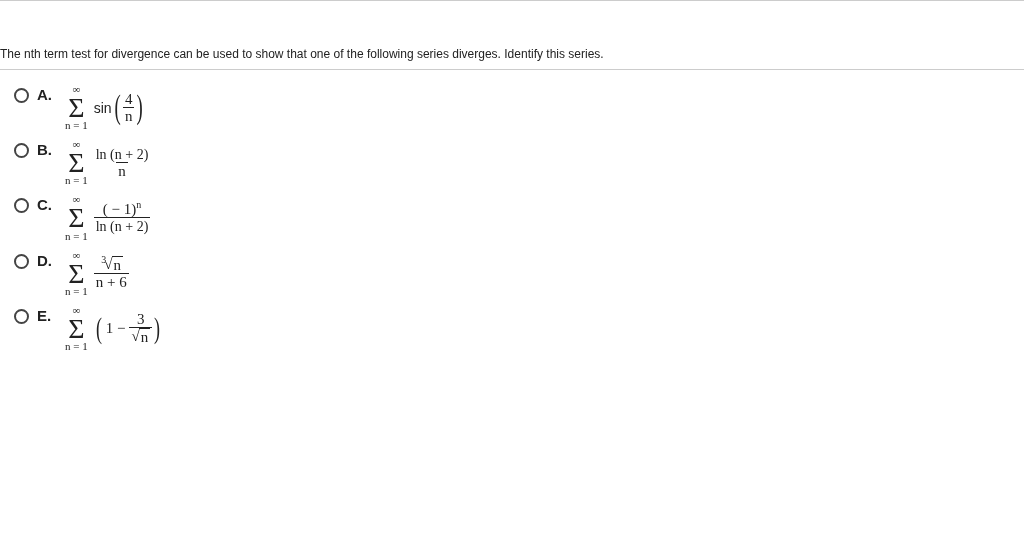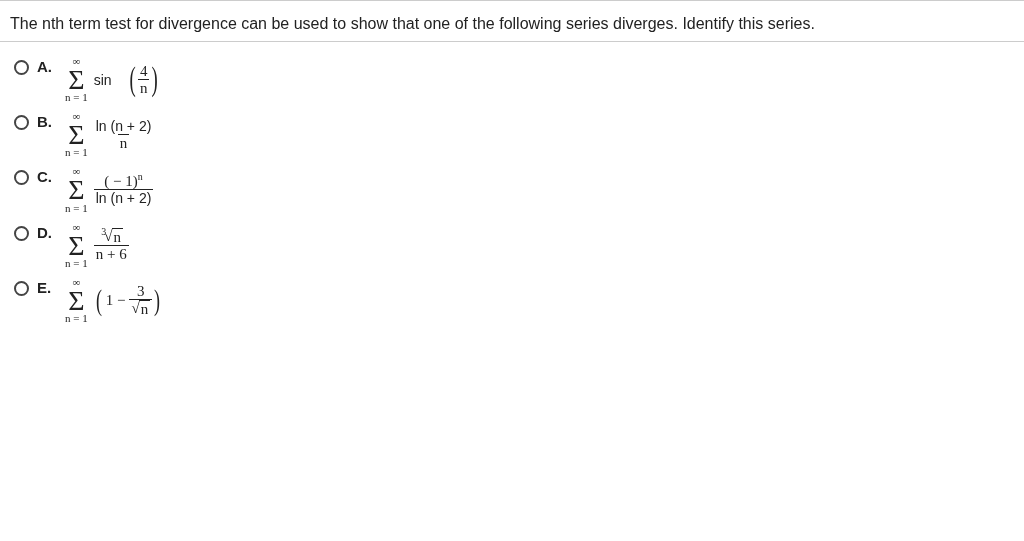--- a/index.html
+++ b/index.html
@@ -9,22 +9,23 @@
     font-size: 16px;
     color: #222;
     background: #fff;
     width: 1024px;
   }
   .sep {
     border-top: 1px solid #ccc;
     margin: 0;
   }
   .prompt {
-    padding: 14px 10px 8px 10px;
-    font-size: 16px;
+    padding: 14px 10px 8px 0;
+    font-size: 12px;
+    margin-top: 32px;
   }
   .choices {
     padding: 6px 0 20px 14px;
   }
   .choice {
     display: flex;
     align-items: flex-start;
     margin: 8px 0;
   }
   .radio {
@@ -114,24 +115,24 @@
   }
   .presup {
     font-size: 10px;
     position: relative;
     top: -6px;
     left: 2px;
   }
   .sin {
     font-family: Arial, Helvetica, sans-serif;
     font-size: 14px;
-    margin-right: 15px;
+    margin-right: 0;
   }
   .ln {
-    font-family: Liberation Sans, sans-serif;
+    font-family: Liberation Serif, serif;
     font-size: 14px;
   }
 </style>
 </head>
 <body>
 
 <div class="sep"></div>
 
 <div class="prompt">The nth term test for divergence can be used to show that one of the following series diverges. Identify this series.</div>
 

